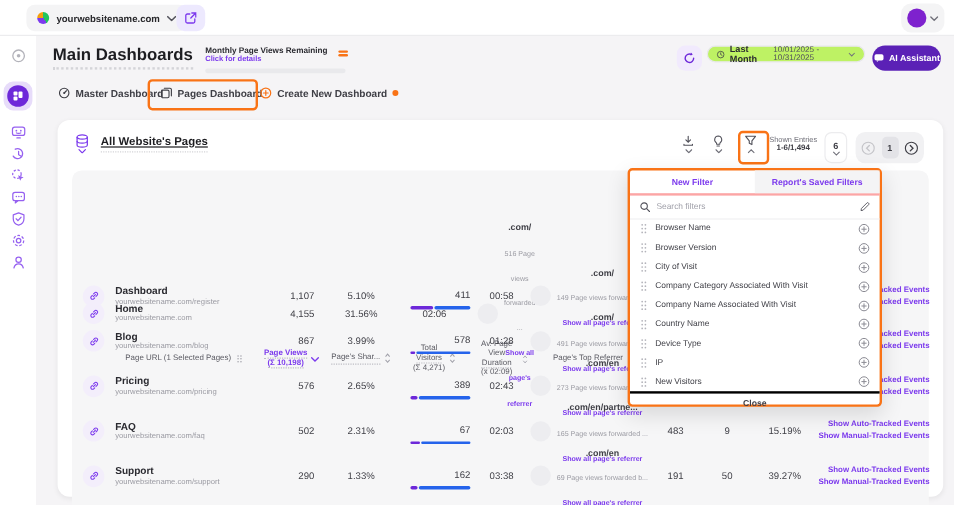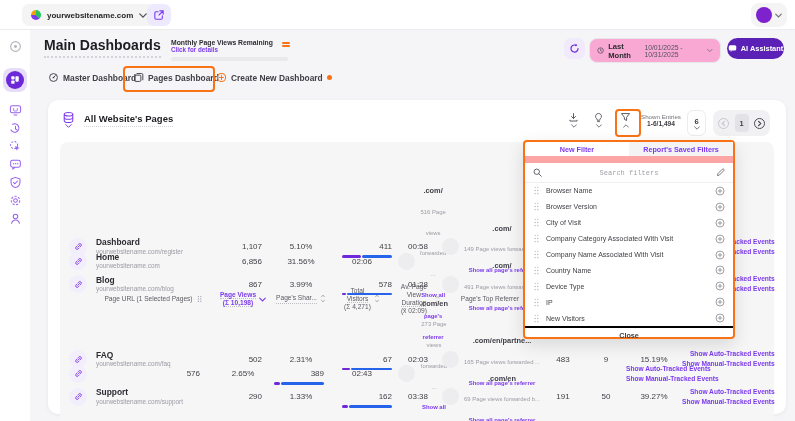--- a/index.html
+++ b/index.html
@@ -24,36 +24,36 @@
 
   
   .page-title { position:absolute; left:44px; top:37px; font-size:14px; font-weight:700; color:#1d1d21; border-bottom:2px dotted #d4d4d8; padding-bottom:3px; }
   .quota { position:absolute; left:171px; top:39px; width:120px; }
   .quota-title { font-size:6.8px; font-weight:700; color:#2b2b31; }
   .quota-link { font-size:6.3px; font-weight:600; color:#7c3aed; cursor:pointer; }
   .quota-bar { margin-top:4px; width:117px; height:3.5px; background:#e9e9ec; border-radius:2px; }
   .quota-flag { position:absolute; left:282px; top:42px; width:8px; }
   .quota-flag div { height:1.6px; background:#f97316; border-radius:1px; margin-bottom:1.6px; }
   .refresh-btn { position:absolute; left:564px; top:38px; width:21px; height:21px; background:#f1eafd; border-radius:7px; display:flex; align-items:center; justify-content:center; cursor:pointer; }
-  .date-pill { position:absolute; left:589px; top:38px; width:132px; height:25px; background:#f9a8d4; border:1px solid #e7e7ea; border-radius:8px; display:flex; align-items:center; gap:4px; padding:0 7px; cursor:pointer; }
+  .date-pill { position:absolute; left:589px; top:38px; width:132px; height:14px; background:#bef264; border:1px solid #e7e7ea; border-radius:8px; display:flex; align-items:center; gap:4px; padding:0 7px; cursor:pointer; }
   .date-label { font-size:7.6px; font-weight:700; color:#2b2b31; }
   .date-range { font-size:6.8px; color:#52525b; }
   .ai-btn { position:absolute; left:727px; top:38px; width:57px; height:21px; background:#5b21b6; border-radius:11px; display:flex; align-items:center; justify-content:center; gap:4px; cursor:pointer; }
   .ai-label { font-size:7.4px; font-weight:700; color:#fff; }
 
   
   .dash-tab { position:absolute; top:72px; display:flex; align-items:center; gap:4px; cursor:pointer; }
   .dash-tab-label { font-size:8.4px; font-weight:700; color:#3f3f46; }
   .pages-annot { position:absolute; left:123px; top:66px; width:92px; height:26px; border:2.5px solid #f97316; border-radius:4px; z-index:4; }
   .orange-dot { width:5px; height:5px; border-radius:50%; background:#f97316; }
 
   
   .card { position:absolute; left:48px; top:100px; width:738px; height:314px; background:#fff; border-radius:10px; box-shadow:0 1px 4px rgba(0,0,0,.06); z-index:1; }
   .card-title-row { position:absolute; left:14px; top:11px; display:flex; align-items:flex-start; gap:9px; }
-  .card-title { font-size:9.5px; font-weight:700; color:#1d1d21; margin-top:2px; border-bottom:1px dotted #d4d4d8; padding-bottom:2px; }
+  .card-title { font-size:9.5px; font-weight:700; color:#1d1d21; margin-top:2px; border-bottom:1px dotted #d4d4d8; padding-bottom:2px;text-decoration:underline; }
   .tbl-icon-stack { display:flex; flex-direction:column; align-items:center; }
 
   .toolbtn { position:absolute; top:12px; display:flex; flex-direction:column; align-items:center; gap:1px; cursor:pointer; color:#52525b; }
   .funnel-annot { position:absolute; left:567px; top:9px; width:26px; height:28px; border:2.5px solid #f97316; border-radius:4px; z-index:12; }
   .shown-entries { position:absolute; left:593px; top:13px; width:40px; text-align:center; }
   .shown-entries .l1 { font-size:6.2px; color:#71717a; }
   .shown-entries .l2 { font-size:6.6px; color:#3f3f46; font-weight:600; }
   .size-pill { position:absolute; left:639px; top:10px; width:19px; height:26px; background:#fff; border:1px solid #ececee; border-radius:6px; display:flex; flex-direction:column; align-items:center; justify-content:center; cursor:pointer; }
   .size-pill .num { font-size:7.6px; font-weight:600; color:#3f3f46; }
   .pager { position:absolute; left:665px; top:10px; width:57px; height:26px; background:#f1f1f3; border-radius:8px; display:flex; align-items:center; justify-content:space-between; padding:0 4px; }
@@ -85,25 +85,25 @@
   .ref-txt { flex:1; text-align:center; line-height:1.3; }
   .ref-domain { font-size:7.4px; font-weight:700; color:#3f3f46; }
   .ref-sub { font-size:5.9px; color:#9b9ba3; }
   .ref-link { font-size:5.9px; font-weight:700; color:#7c3aed; cursor:pointer; }
   .cell-c { text-align:center; }
   .cell-events { text-align:right; padding-right:13px; line-height:1.5; }
   .ev-link { font-size:6.6px; font-weight:700; color:#7c3aed; cursor:pointer; white-space:nowrap; }
 
   
   .fpanel { position:absolute; left:523px; top:140px; width:212px; height:199px; background:#fff; border:2.5px solid #f97316; border-radius:4px; box-shadow:0 6px 18px rgba(0,0,0,.12); z-index:10; display:flex; flex-direction:column; }
-  .ftabs { display:flex; height:21px; border-bottom:7px solid #fca5a5; flex:none; }
+  .ftabs { display:flex; height:21px; border-bottom:2px solid #fca5a5; flex:none; }
   .ftab { flex:1; display:flex; align-items:center; justify-content:center; font-size:7.2px; font-weight:700; color:#7c3aed; cursor:pointer; }
   .ftab.inactive { background:#f4f4f5; }
   .fsearch { height:20px; display:flex; align-items:center; gap:5px; padding:0 8px; border-bottom:1px solid #f0f0f2; flex:none; }
-  .fsearch input { flex:1; border:none; outline:none; font-size:7px; color:#3f3f46; background:transparent; font-family:Liberation Mono, monospace;text-align:center; }
+  .fsearch input { flex:1; border:none; outline:none; font-size:7px; color:#3f3f46; background:transparent; font-family:Liberation Sans, sans-serif; }
   .fsearch input::placeholder { color:#a1a1aa; }
   .flist { flex:1; }
   .fitem { height:15.9px; display:flex; align-items:center; gap:6px; padding:0 8px; cursor:pointer; }
   .fitem-label { flex:1; font-size:7px; color:#3f3f46; }
   .fclose { height:17px; border-top:2px solid #000000; display:flex; align-items:center; justify-content:center; font-size:7.2px; font-weight:600; color:#3f3f46; cursor:pointer; flex:none; }
 
   svg { display:block; }
 </style>
 </head>
 <body>
@@ -386,21 +386,21 @@
             <span class="link-badge">
               <svg width="9" height="9" viewBox="0 0 12 12">
                 <path d="M5 7l2.4-2.4M4 5.4L2.8 6.6a1.9 1.9 0 0 0 2.7 2.7L6.6 8.2M8 6.6l1.2-1.2a1.9 1.9 0 0 0-2.7-2.7L5.3 3.9" stroke="#7c3aed" stroke-width="1.2" fill="none" stroke-linecap="round"></path>
               </svg>
             </span>
           </div>
         <div class="cell-page">
             <div class="row-title">Home</div>
             <div class="row-url">yourwebsitename.com</div>
           </div>
-        <div class="num cell-views">6,856</div>
+        <div class="num cell-views">4,155</div>
         <div class="num cell-share">31.56%</div>
         <div class="num cell-dur">02:06</div>
         <div class="cell-ref">
             <span class="ref-fav"></span>
             <span class="ref-txt"><span class="ref-domain">.com/</span><br><span class="ref-sub">516 Page views forwarded ...</span><br><span class="ref-link">Show all page's referrer</span></span>
           </div>
         <div class="num cell-c"></div>
         <div class="num cell-c"></div>
         <div class="num cell-c"></div>
         <div class="cell-events">
@@ -474,20 +474,24 @@
       </div>
 
       <div class="trow grid">
         <div>
             <span class="link-badge">
               <svg width="9" height="9" viewBox="0 0 12 12">
                 <path d="M5 7l2.4-2.4M4 5.4L2.8 6.6a1.9 1.9 0 0 0 2.7 2.7L6.6 8.2M8 6.6l1.2-1.2a1.9 1.9 0 0 0-2.7-2.7L5.3 3.9" stroke="#7c3aed" stroke-width="1.2" fill="none" stroke-linecap="round"></path>
               </svg>
             </span>
           </div>
+        <div class="cell-page">
+            <div class="row-title">Pricing</div>
+            <div class="row-url">yourwebsitename.com/pricing</div>
+          </div>
         <div class="num cell-views">576</div>
         <div class="num cell-share">2.65%</div>
         <div class="cell-visitors"><span class="num">389</span><div class="vbar">
               <span class="seg-p" style="width: 12%;"></span>
               <span class="seg-b"></span>
             </div></div>
         <div class="num cell-dur">02:43</div>
         <div class="cell-ref">
             <span class="ref-fav"></span>
             <span class="ref-txt"><span class="ref-domain">.com/en</span><br><span class="ref-sub">273 Page views forwarded ...</span><br><span class="ref-link">Show all page's referrer</span></span>

